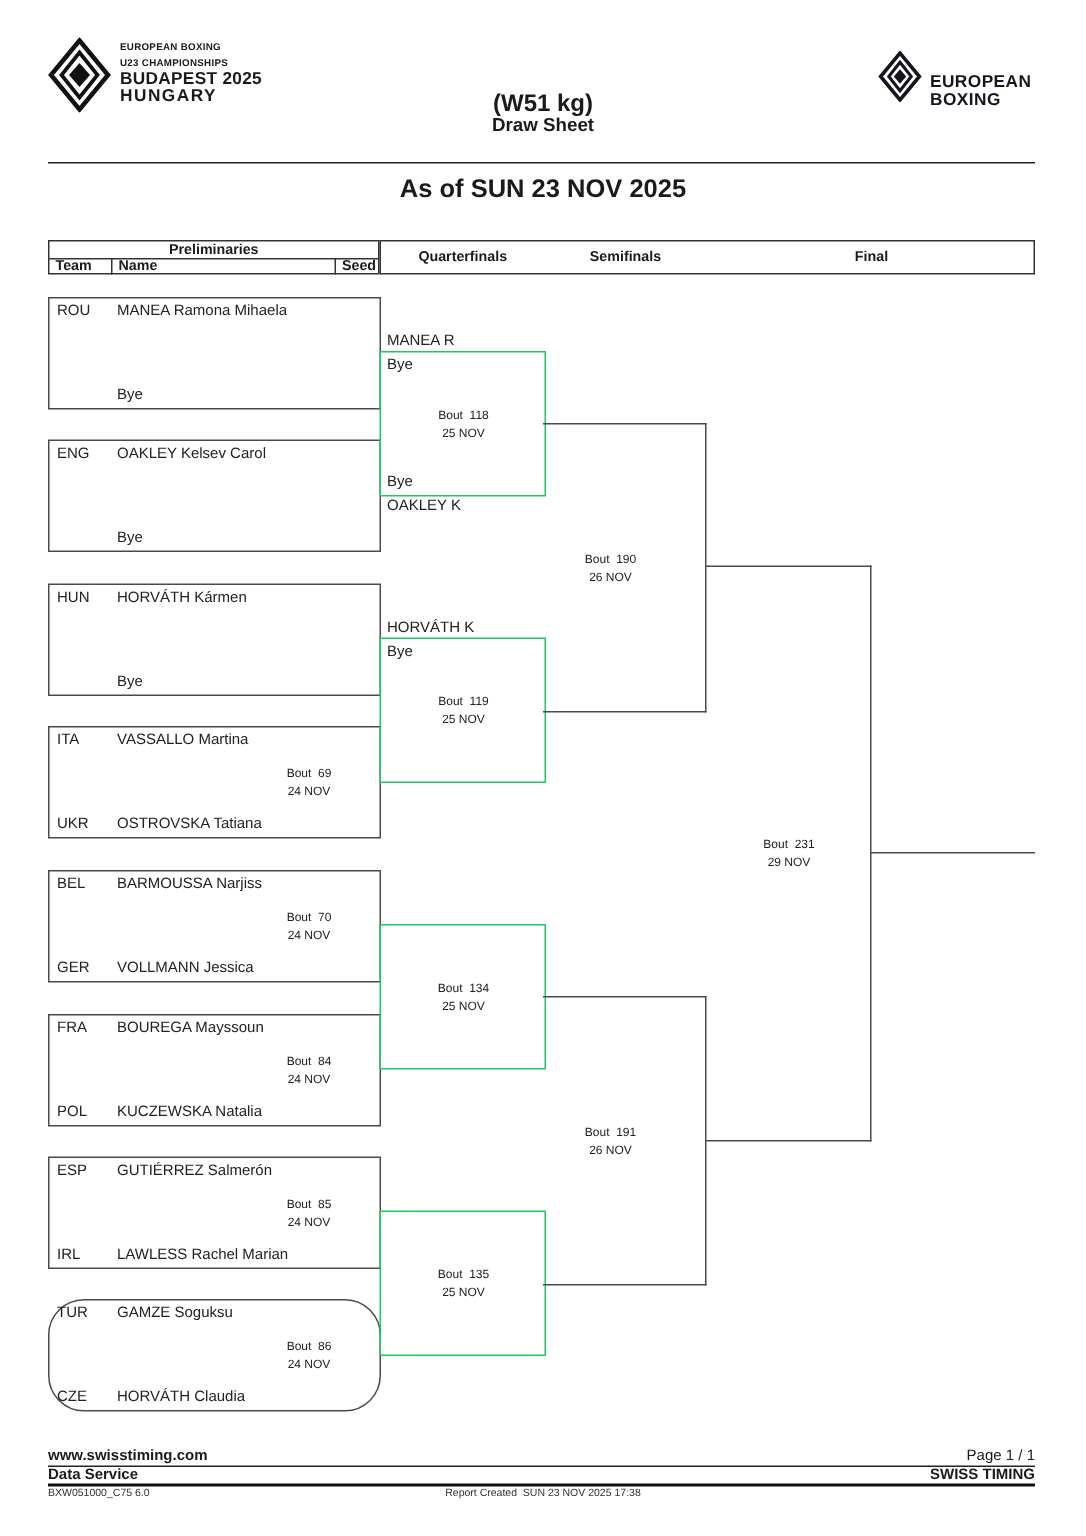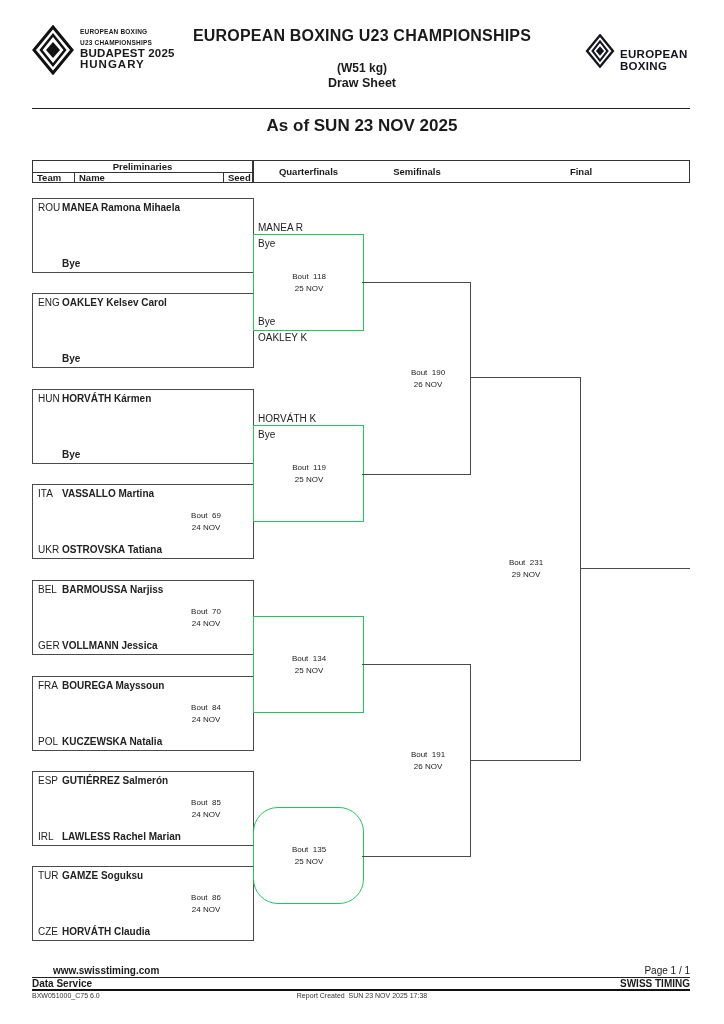--- a/index.html
+++ b/index.html
@@ -4,21 +4,21 @@
 <style>
   html,body{margin:0;padding:0;background:#e8e8e8;}
   .page{position:relative;width:724px;height:1024px;background:#ffffff;
         font-family:"Liberation Sans","DejaVu Sans",sans-serif;color:#1a1a1a;overflow:hidden;}
   .abs{position:absolute;}
   .ctr{left:0;width:724px;text-align:center;}
   .b{font-weight:bold;}
 
   
   .title{top:27px;font-size:16px;letter-spacing:0.2px;}
-  .weight{top:61px;font-size:12px;}
+  .weight{top:61px;font-size:16px;}
   .sheet{top:76px;font-size:12.5px;}
   .rule-top{top:108px;left:32px;width:658px;border-top:1.5px solid #222;}
   .asof{top:116px;font-size:17px;}
   .nboxers{top:144px;font-size:11px;}
 
   
   .logo-left{top:25px;left:32px;display:flex;}
   .logo-left .txt{margin-left:6px;line-height:8px;}
   .l1{font-size:6.5px;font-weight:bold;letter-spacing:0.2px;}
   .l3{font-size:11.5px;font-weight:bold;line-height:12px;margin-top:2px;letter-spacing:0.2px;}
@@ -39,36 +39,36 @@
   .pbox{position:absolute;left:32px;width:220px;height:73px;border:1px solid #4a4a4a;box-sizing:content-box;}
   .qbox{position:absolute;left:253px;width:109px;height:95px;border:1px solid #22c55e;}
   .sfbox{position:absolute;left:362px;width:108px;height:191px;
          border-top:1px solid #4a4a4a;border-right:1px solid #4a4a4a;border-bottom:1px solid #4a4a4a;}
   .fbox{position:absolute;left:470px;width:110px;top:377px;height:382px;
         border-top:1px solid #4a4a4a;border-right:1px solid #4a4a4a;border-bottom:1px solid #4a4a4a;}
   .winline{position:absolute;left:580px;top:568px;width:110px;border-top:1px solid #4a4a4a;}
 
   .nm,.team,.wlab{position:absolute;font-size:10px;line-height:11px;white-space:nowrap;color:#222;}
   .team{left:5px;}
-  .nm{left:29px;font-weight:bold;}
+  .nm{left:45px;}
   .rowtop{top:3px;}
   .rowbot{bottom:3px;}
   .bout{position:absolute;text-align:center;font-size:8px;line-height:12px;color:#222;white-space:pre;
         top:50%;transform:translateY(-50%);}
   .pbox .bout{left:128px;width:90px;}
   .qbox .bout{left:10px;width:90px;}
-  .sfbox .bout{left:21px;width:90px;}
+  .sfbox .bout{left:0;width:90px;}
   .fbox .bout{left:11px;width:90px;}
   .qbox .wtop{left:4px;bottom:calc(100% + 2px);}
   .qbox .ntop{left:4px;top:3px;}
   .qbox .nbot{left:4px;bottom:3px;}
   .qbox .wbot{left:4px;top:calc(100% + 2px);}
 
   
-  .ft-site{top:965px;left:32px;font-size:10px;font-weight:bold;margin-left:21px;}
+  .ft-site{top:965px;left:32px;font-size:10px;font-weight:bold;}
   .ft-page{top:965px;left:390px;width:300px;text-align:right;font-size:10px;}
   .ft-rule1{top:977px;left:32px;width:658px;border-top:1px solid #222;}
   .ft-service{top:978px;left:32px;font-size:10px;font-weight:bold;}
   .ft-company{top:978px;left:390px;width:300px;text-align:right;font-size:10px;font-weight:bold;}
   .ft-rule2{top:989px;left:32px;width:658px;border-top:2px solid #111;}
   .ft-code{top:992px;left:32px;font-size:7px;color:#333;}
   .ft-created{top:992px;left:212px;width:300px;text-align:center;font-size:7px;color:#333;white-space:pre;}
 </style>
 </head>
 <body>
@@ -98,21 +98,20 @@
         <polygon points="21,11 32,25 21,39 10,25" fill="none" stroke="#15151e" stroke-width="3"></polygon>
         <polygon points="21,18 27,25 21,32 15,25" fill="#15151e"></polygon>
       </svg>
     </span>
     <span class="txt">
       <span>EUROPEAN</span><br>
       <span>BOXING</span>
     </span>
   </div>
 
-  <div class="abs ctr title b">EUROPEAN BOXING U23 CHAMPIONSHIPS</div>
   <div class="abs ctr weight b">(W51 kg)</div>
   <div class="abs ctr sheet b">Draw Sheet</div>
   <div class="abs rule-top"></div>
   <div class="abs ctr asof b">As of SUN 23 NOV 2025</div>
 
   <div class="abs hd-box hd-right">
     <div class="hd-lab" style="left:0;width:109px;">Quarterfinals</div>
     <div class="hd-lab" style="left:109px;width:108px;">Semifinals</div>
     <div class="hd-lab" style="left:272px;width:110px;">Final</div>
   </div>
@@ -165,21 +164,21 @@
     <span class="nm rowbot">KUCZEWSKA Natalia</span>
     <span class="bout"><span>Bout  84</span><br><span>24 NOV</span></span>
   </div>
   <div class="pbox" style="top:771px;">
     <span class="team rowtop">ESP</span>
     <span class="nm rowtop">GUTIÉRREZ Salmerón</span>
     <span class="team rowbot">IRL</span>
     <span class="nm rowbot">LAWLESS Rachel Marian</span>
     <span class="bout"><span>Bout  85</span><br><span>24 NOV</span></span>
   </div>
-  <div class="pbox" style="top:866px;">
+  <div class="pbox" style="top:866px;border-radius:24px;">
     <span class="team rowtop">TUR</span>
     <span class="nm rowtop">GAMZE Soguksu</span>
     <span class="team rowbot">CZE</span>
     <span class="nm rowbot">HORVÁTH Claudia</span>
     <span class="bout"><span>Bout  86</span><br><span>24 NOV</span></span>
   </div>
 
   <div class="qbox" style="top:234px;">
     <span class="wlab wtop b-">MANEA R</span>
     <span class="wlab ntop">Bye</span>
@@ -190,21 +189,21 @@
   <div class="qbox" style="top:425px;">
     <span class="wlab wtop">HORVÁTH K</span>
     <span class="wlab ntop">Bye</span>
     <span class="wlab nbot"></span>
     <span class="wlab wbot"></span>
     <span class="bout"><span>Bout  119</span><br><span>25 NOV</span></span>
   </div>
   <div class="qbox" style="top:616px;">
     <span class="bout"><span>Bout  134</span><br><span>25 NOV</span></span>
   </div>
-  <div class="qbox" style="top:807px;border-radius:25px;">
+  <div class="qbox" style="top:807px;">
     <span class="bout"><span>Bout  135</span><br><span>25 NOV</span></span>
   </div>
 
   <div class="sfbox" style="top:282px;">
     <span class="bout"><span>Bout  190</span><br><span>26 NOV</span></span>
   </div>
   <div class="sfbox" style="top:664px;">
     <span class="bout"><span>Bout  191</span><br><span>26 NOV</span></span>
   </div>
 

